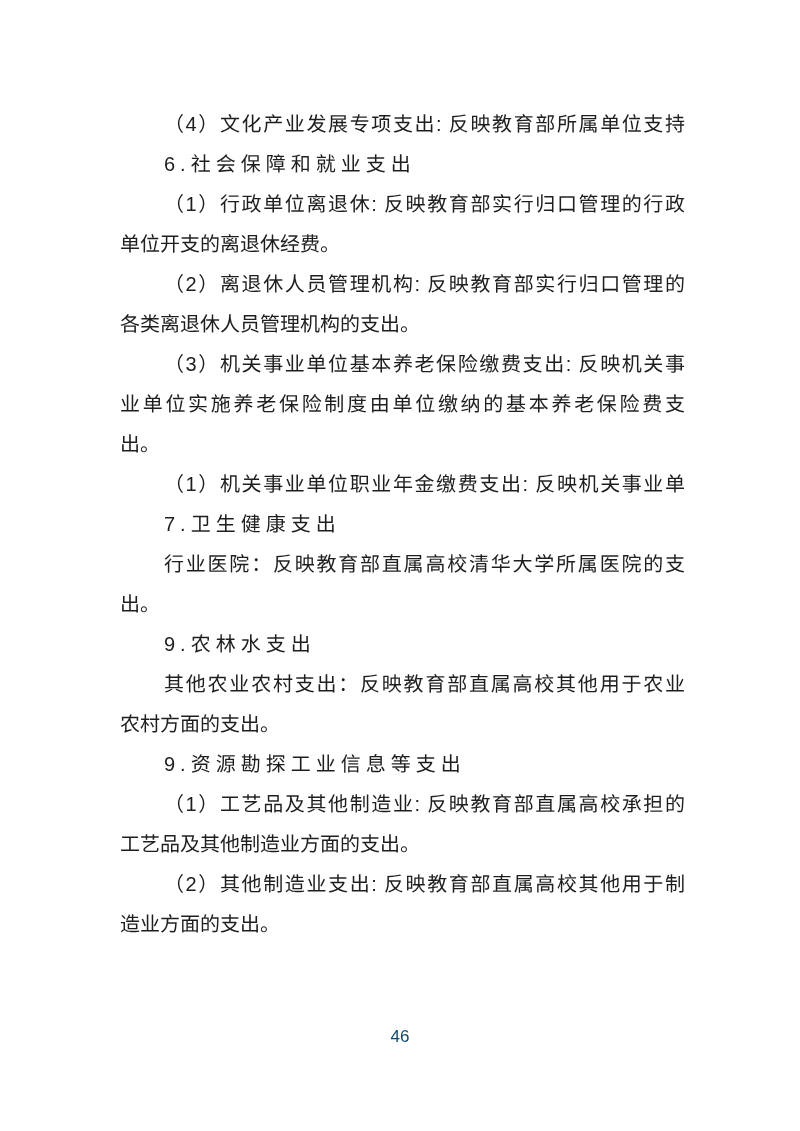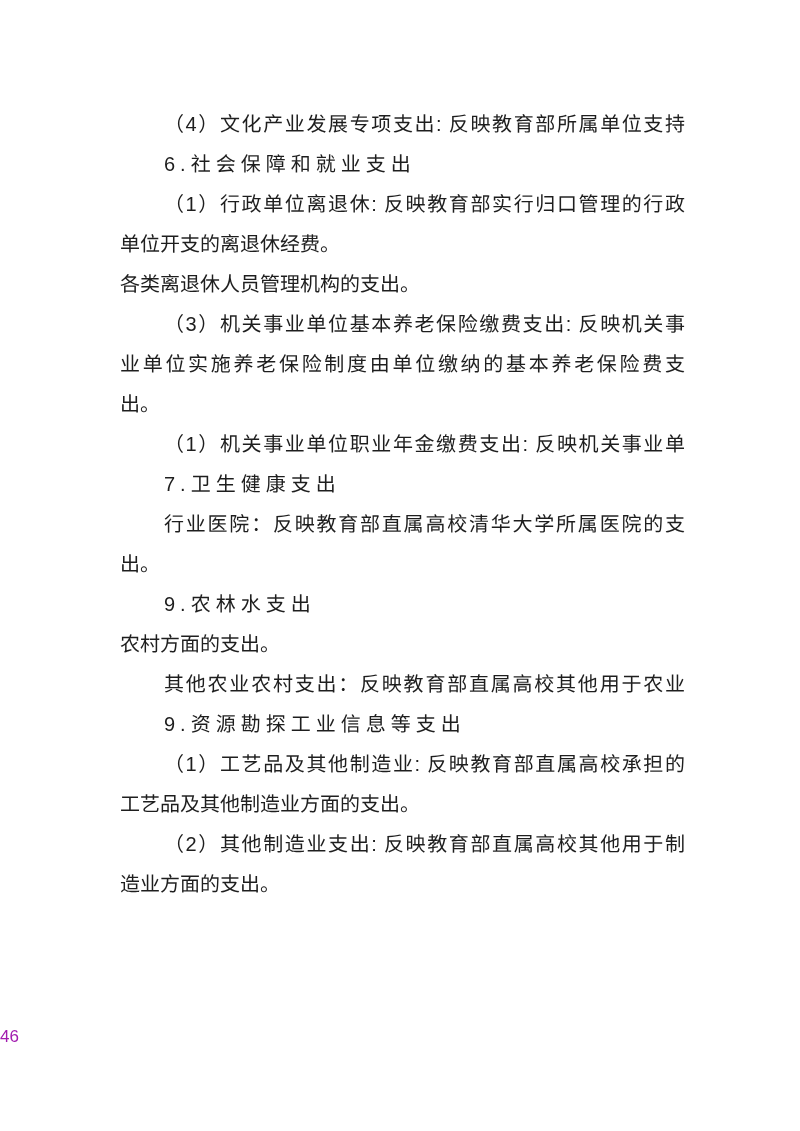--- a/index.html
+++ b/index.html
@@ -39,45 +39,46 @@
   .line.heading {
     letter-spacing: 5px;
   }
   .page-number {
     position: absolute;
     left: 0;
     right: 0;
     top: 1025px;
     height: 24px;
     line-height: 24px;
-    text-align: left;
+    text-align: center;
     font-size: 17px;
-    color: #a21caf;
+    color: #0c4a6e;
   }
 </style>
 </head>
 <body>
 
 <div class="page">
   <main class="doc-body">
       <div class="line indent fill">（4）文化产业发展专项支出: 反映教育部所属单位支持</div>
       <div class="line indent heading">6.社会保障和就业支出</div>
       <div class="line indent fill">（1）行政单位离退休: 反映教育部实行归口管理的行政</div>
       <div class="line">单位开支的离退休经费。</div>
+      <div class="line indent fill">（2）离退休人员管理机构: 反映教育部实行归口管理的</div>
       <div class="line">各类离退休人员管理机构的支出。</div>
       <div class="line indent fill">（3）机关事业单位基本养老保险缴费支出: 反映机关事</div>
       <div class="line fill">业单位实施养老保险制度由单位缴纳的基本养老保险费支</div>
       <div class="line">出。</div>
       <div class="line indent fill">（1）机关事业单位职业年金缴费支出: 反映机关事业单</div>
       <div class="line indent heading">7.卫生健康支出</div>
       <div class="line indent fill">行业医院：反映教育部直属高校清华大学所属医院的支</div>
       <div class="line">出。</div>
       <div class="line indent heading">9.农林水支出</div>
+      <div class="line indent fill">其他农业农村支出：反映教育部直属高校其他用于农业</div>
       <div class="line">农村方面的支出。</div>
-      <div class="line indent fill">其他农业农村支出：反映教育部直属高校其他用于农业</div>
       <div class="line indent heading">9.资源勘探工业信息等支出</div>
       <div class="line indent fill">（1）工艺品及其他制造业: 反映教育部直属高校承担的</div>
       <div class="line">工艺品及其他制造业方面的支出。</div>
       <div class="line indent fill">（2）其他制造业支出: 反映教育部直属高校其他用于制</div>
       <div class="line">造业方面的支出。</div>
     </main>
   <footer class="page-number">46</footer>
 </div>
 
 </body></html>

